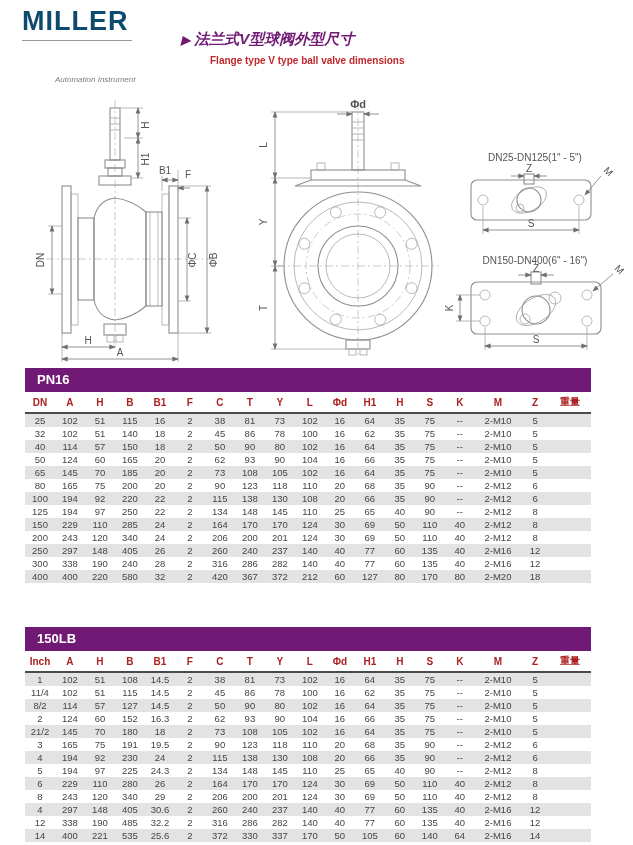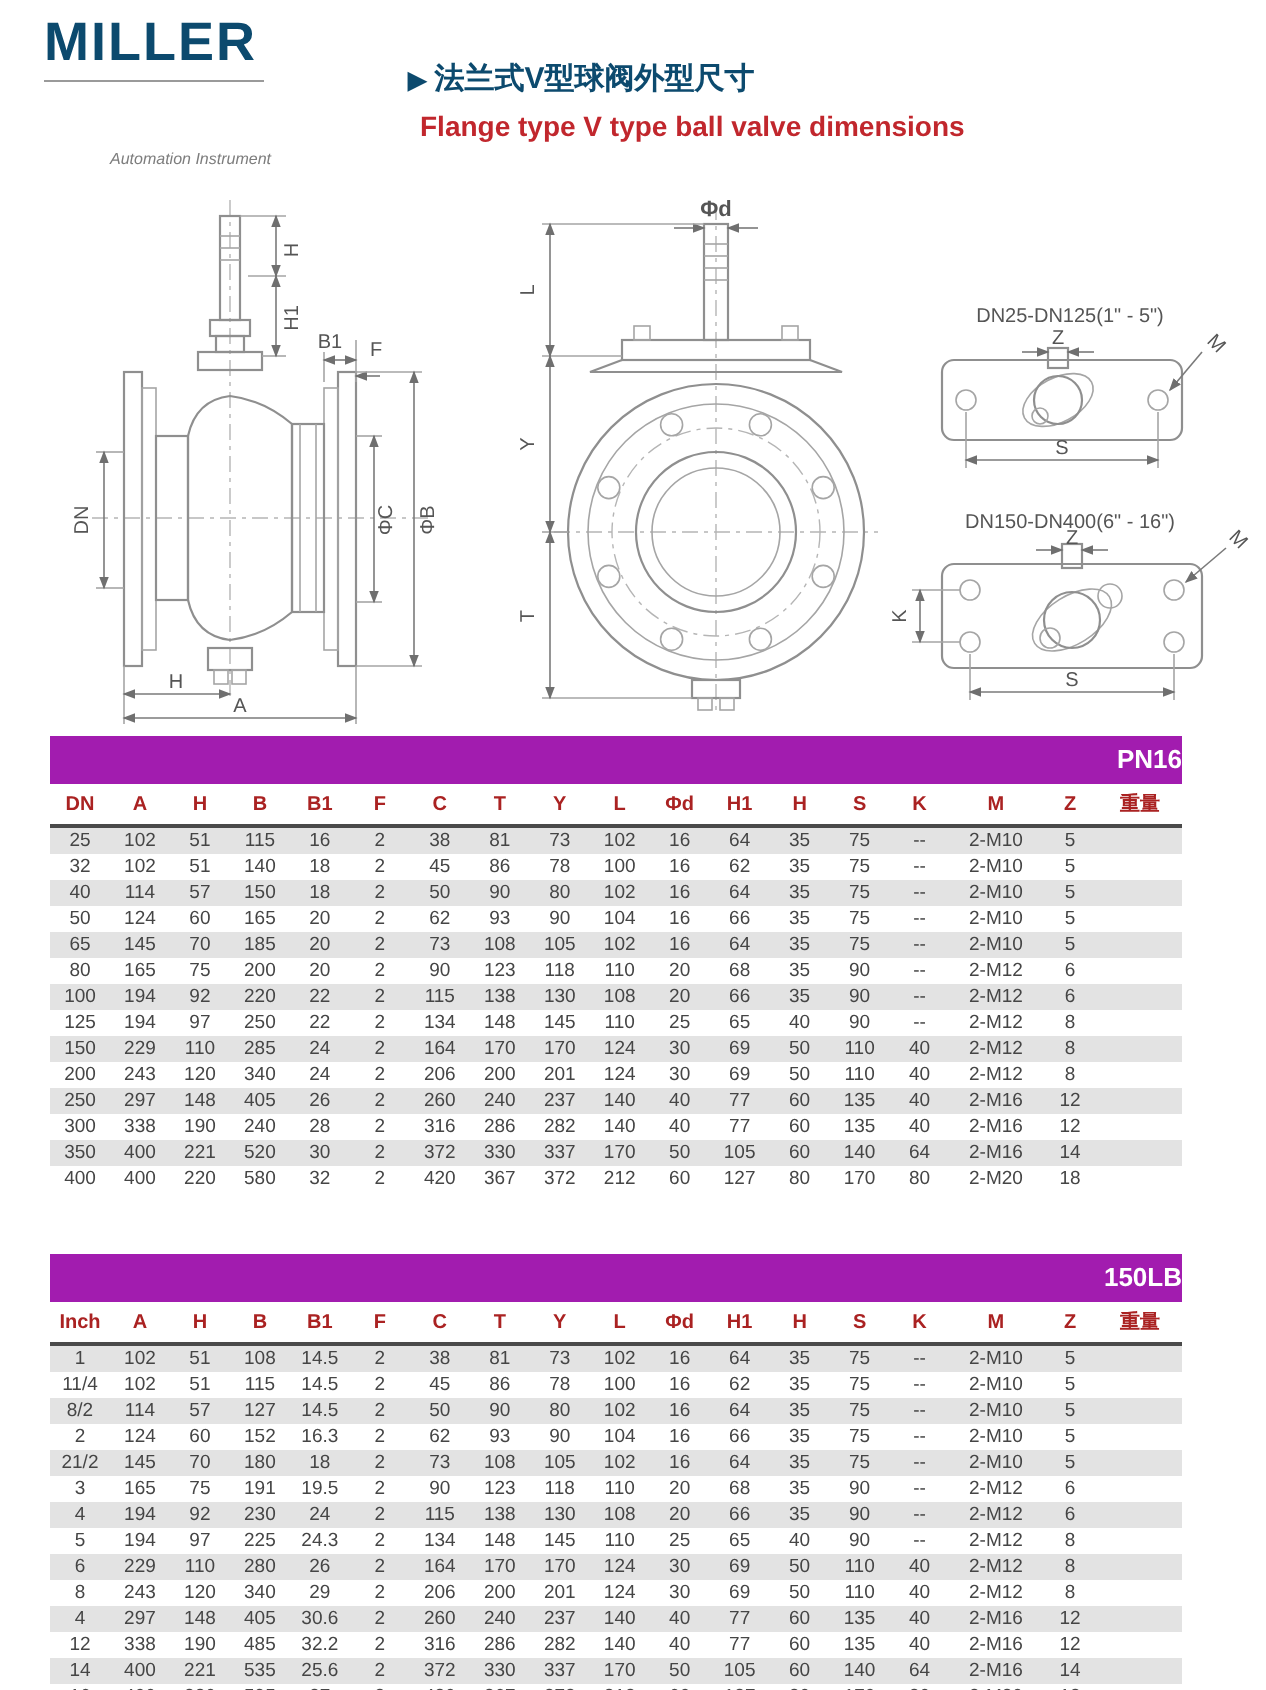--- a/index.html
+++ b/index.html
@@ -4,37 +4,37 @@
 <style>
   html,body{margin:0;padding:0;background:#ffffff;}
   #page{position:relative;width:633px;height:845px;background:#ffffff;overflow:hidden;
         font-family:"Liberation Sans",sans-serif;}
 
   
   .logo{position:absolute;left:22px;top:8px;font-size:27px;font-weight:bold;
         color:#0c4a6e;letter-spacing:1px;line-height:1;}
   .logo-rule{position:absolute;left:22px;top:40px;width:110px;height:1px;background:#9a9a9a;}
   .logo-sub{position:absolute;left:55px;top:44px;font-size:8px;font-style:italic;color:#7d7d7d;margin-top:31px;}
-  .title-zh{position:absolute;left:204px;top:30px;font-size:15px;font-weight:bold;color:#0c4a6e;}
+  .title-zh{position:absolute;left:181px;top:30px;font-size:15px;font-weight:bold;color:#701a75;font-style:italic;}
   .title-zh .marker{font-size:12px;margin-right:4px;}
-  .title-en{position:absolute;left:210px;top:55px;font-size:14px;font-weight:bold;color:#c1272d;}
+  .title-en{position:absolute;left:210px;top:55px;font-size:10px;font-weight:bold;color:#c1272d;}
 
   
   .drawing{position:absolute;}
   svg text{font-family:"Liberation Sans",sans-serif;font-size:10px;fill:#555;}
   svg .ttl{font-size:10px;fill:#555;}
   .ln{stroke:#8f8f8f;stroke-width:1.1;fill:none;}
   .lt{stroke:#a5a5a5;stroke-width:0.8;fill:none;}
   .cl{stroke:#b5b5b5;stroke-width:0.7;fill:none;stroke-dasharray:8 3 2 3;}
   .dm{stroke:#7a7a7a;stroke-width:0.8;fill:none;}
 
   
   .tbl-wrap{position:absolute;left:25px;width:566px;}
-  .sec-bar{height:24px;background:#a21caf;color:#ffffff;font-weight:bold;font-size:13px;
-           line-height:24px;padding-left:24px;box-sizing:border-box;text-align:right;}
+  .sec-bar{height:24px;background:#701a75;color:#ffffff;font-weight:bold;font-size:13px;
+           line-height:24px;padding-left:12px;box-sizing:border-box;}
   table.dim{border-collapse:collapse;table-layout:fixed;width:566px;}
   table.dim th{color:#aa2222;font-weight:bold;font-size:10px;height:20px;padding:0;
                border-bottom:2px solid #4a4a4a;text-align:center;background:#ffffff;}
   table.dim td{text-align:center;font-size:9.5px;color:#454545;height:13px;
                line-height:13px;padding:0;white-space:nowrap;}
   table.dim tbody tr:nth-child(odd){background:#e3e3e3;}
   table.dim tbody tr:nth-child(even){background:#ffffff;}
   col.c-std{width:5.3%;} col.c-m{width:8.2%;} col.c-z{width:4.9%;} col.c-w{width:7.4%;}
   #tbl-pn16{top:368px;}
   #tbl-150lb{top:627px;}
@@ -509,40 +509,20 @@
             <td>40</td>
             <td>77</td>
             <td>60</td>
             <td>135</td>
             <td>40</td>
             <td>2-M16</td>
             <td>12</td>
             <td></td>
           </tr>
           <tr>
-            <td>350</td>
-            <td>400</td>
-            <td>221</td>
-            <td>520</td>
-            <td>30</td>
-            <td>2</td>
-            <td>372</td>
-            <td>330</td>
-            <td>337</td>
-            <td>170</td>
-            <td>50</td>
-            <td>105</td>
-            <td>60</td>
-            <td>140</td>
-            <td>64</td>
-            <td>2-M16</td>
-            <td>14</td>
-            <td></td>
-          </tr>
-          <tr>
             <td>400</td>
             <td>400</td>
             <td>220</td>
             <td>580</td>
             <td>32</td>
             <td>2</td>
             <td>420</td>
             <td>367</td>
             <td>372</td>
             <td>212</td>

